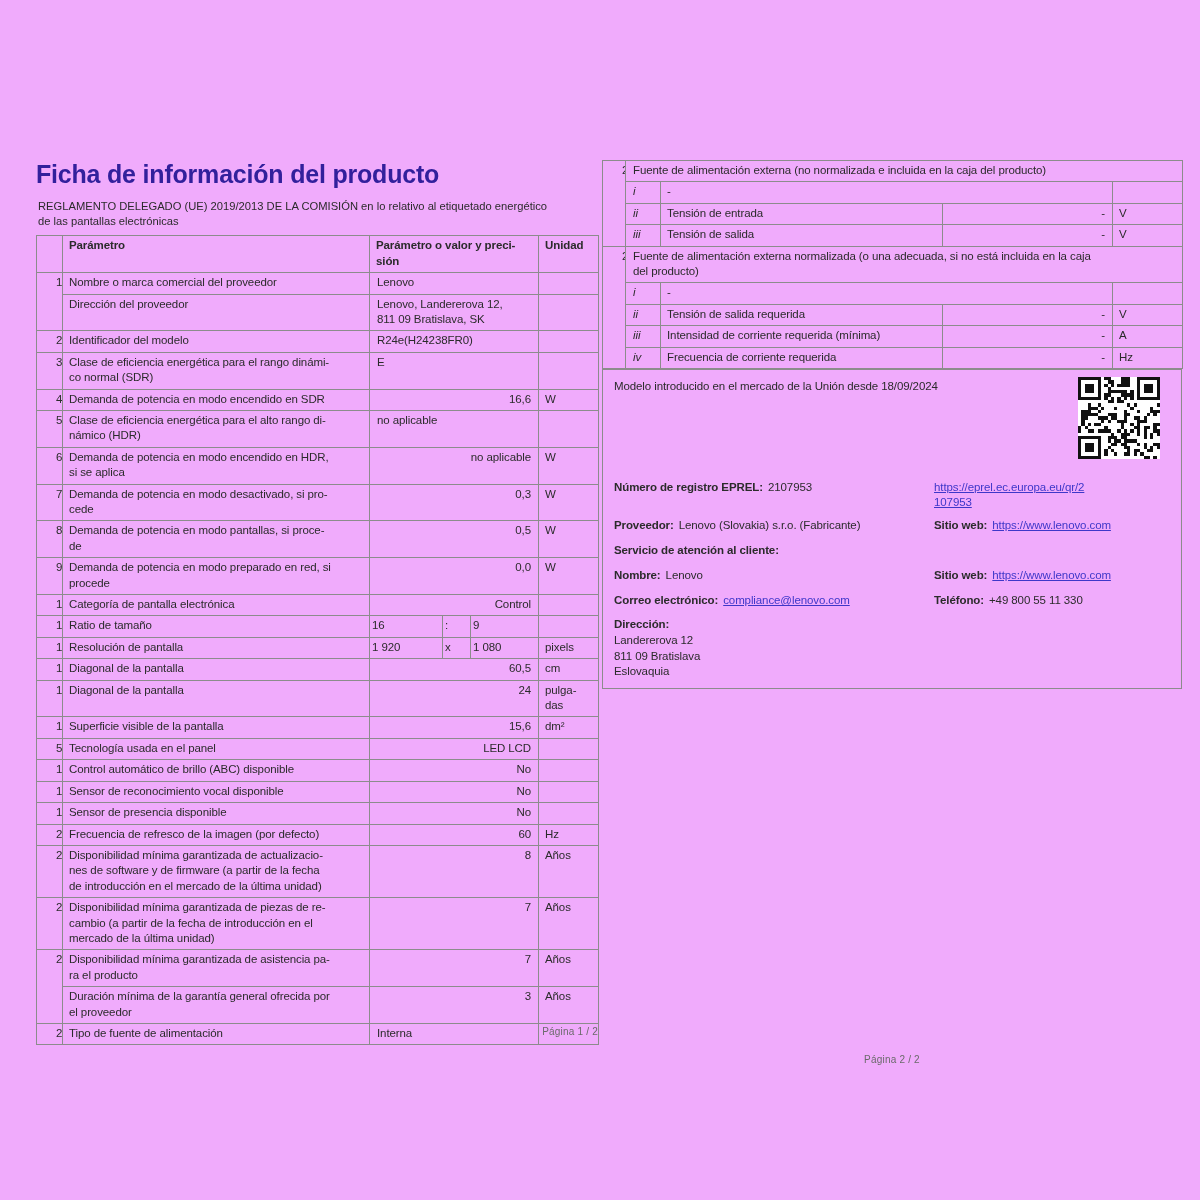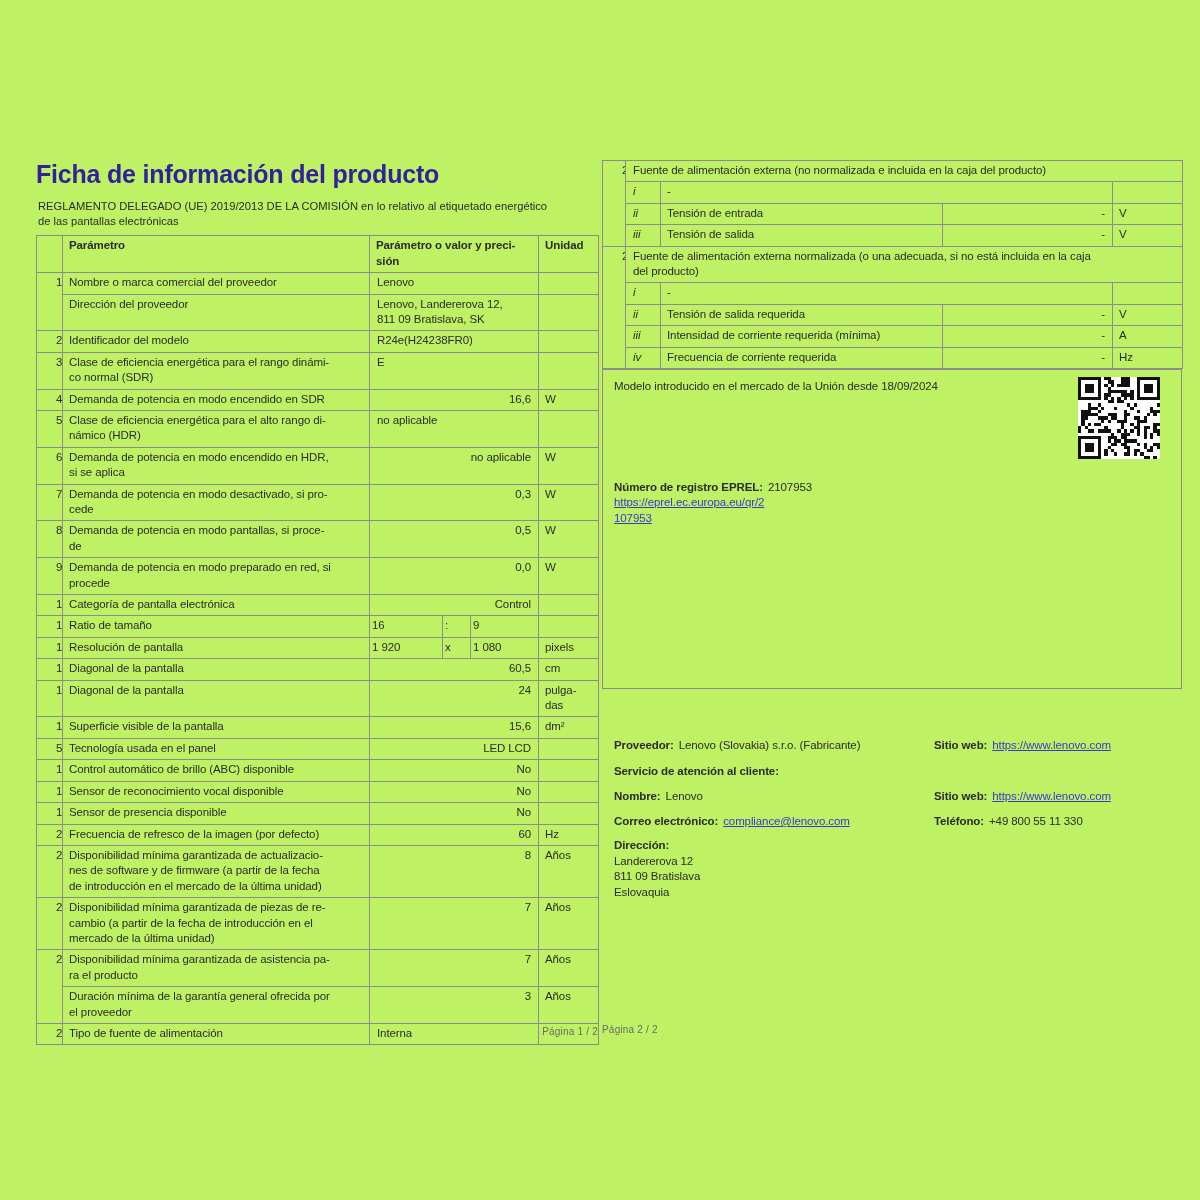--- a/index.html
+++ b/index.html
@@ -1,17 +1,17 @@
 <!DOCTYPE html>
 <html><head>
 <meta charset="utf-8">
 <style>
   html,body { margin:0; padding:0; background:#ffffff; }
   body { font-family:"Liberation Sans", sans-serif; color:#2b2b2b; }
-  .page { position:relative; width:1200px; height:1200px; background:#bef264; overflow:hidden; }
+  .page { position:relative; width:1200px; height:1200px; background:#f0abfc; overflow:hidden; }
   .doc  { position:absolute; left:36px; top:160px; width:1146px; }
   .left-col  { position:absolute; left:0;   top:0; width:562px; }
   .right-col { position:absolute; left:566px; top:0; width:580px; }
 
   h1.title { margin:0; font-size:25px; line-height:1.15; font-weight:bold; color:#32209c; letter-spacing:-0.2px; }
   .subtitle { margin:10px 0 0 2px; font-size:11.2px; line-height:1.32; white-space:pre-line; color:#2b2b2b; }
 
   table { border-collapse:collapse; table-layout:fixed; font-size:11.5px; line-height:1.34; letter-spacing:-0.1px; color:#2b2b2b; }
   td { border:1px solid #8c8c8c; padding:2px 6px 3px 6px; vertical-align:top; white-space:pre-line; overflow:hidden; }
   .main-table { width:562px; margin-top:7px; }
@@ -19,33 +19,33 @@
   td.head { font-weight:bold; }
   td.num  { text-align:right; padding-right:5px; padding-left:19px; }
   td.val  { text-align:right; padding-right:7px; }
   td.val.left { text-align:left; padding-left:7px; }
   td.center { text-align:left; padding-left:2px; padding-right:2px; }
   td.roman { font-style:italic; padding-left:7px; }
   .ps-table td.sec-head { padding-left:7px; }
 
   .pagefoot { position:absolute; font-size:10px; color:#6a6a6a; letter-spacing:0.2px; }
   .pagefoot.p1 { left:0;     top:866px; width:562px; text-align:right; }
-  .pagefoot.p2 { left:566px; top:864px; width:580px; text-align:left; }
+  .pagefoot.p2 { left:566px; top:894px; width:580px; text-align:center; }
 
   .info-box { position:relative; box-sizing:border-box; width:580px; height:320px;
               border:1px solid #8c8c8c; padding:9px 11px; font-size:11.5px; line-height:1.32; letter-spacing:-0.1px; }
   .qr { position:absolute; top:7px; right:21px; width:82px; height:82px; }
   .mi-row { display:flex; }
   .mi-left { flex:1 1 auto; padding-right:8px; }
   .mi-right { flex:0 0 236px; width:236px; }
   .bold { font-weight:bold; margin-right:5px; }
   .link { color:#3e37c9; text-decoration:underline; cursor:pointer; }
   a.link { color:#3e37c9; }
   .eprel-link { display:inline-block; width:152px; word-break:break-all; }
-  .row-eprel  { margin-top:86px;flex-direction:column; }
+  .row-eprel  { margin-top:86px; }
   .row-prov   { margin-top:7px; }
   .row-serv   { margin-top:10px; }
   .row-nombre { margin-top:10px; }
   .row-correo { margin-top:10px; }
   .row-dir    { margin-top:9px; }
   .addr { white-space:pre-line; margin-top:1px; }
 </style>
 </head>
 <body>
 

